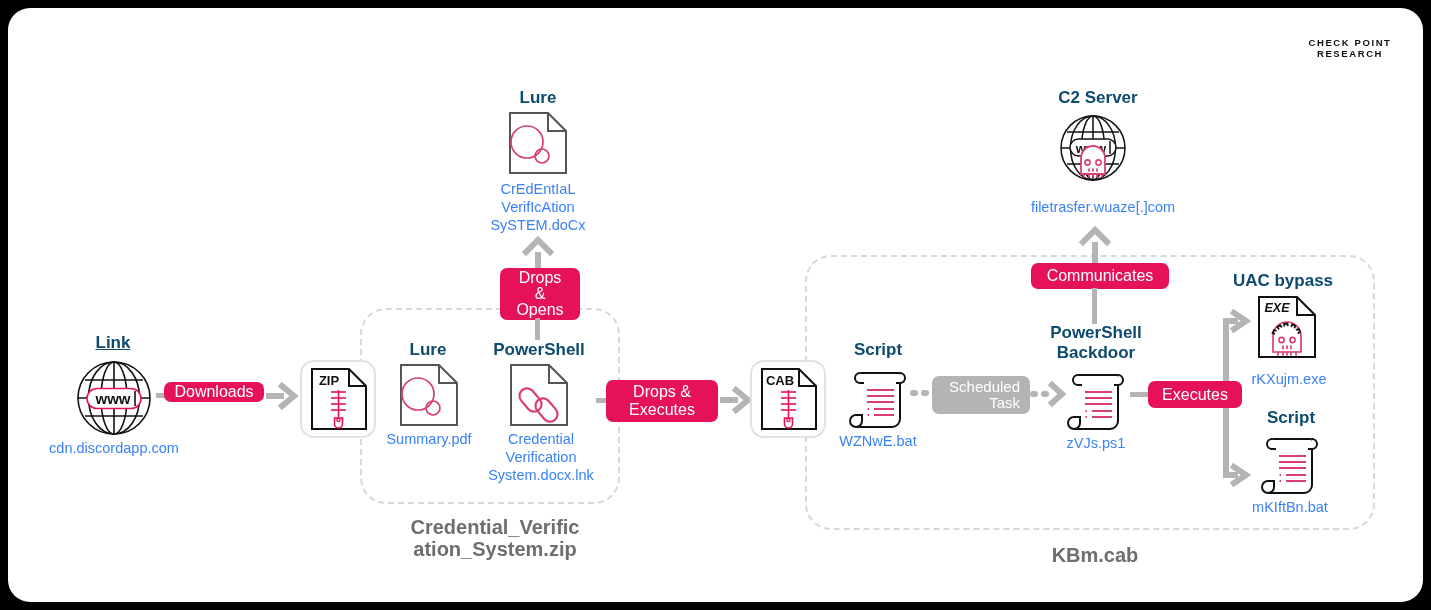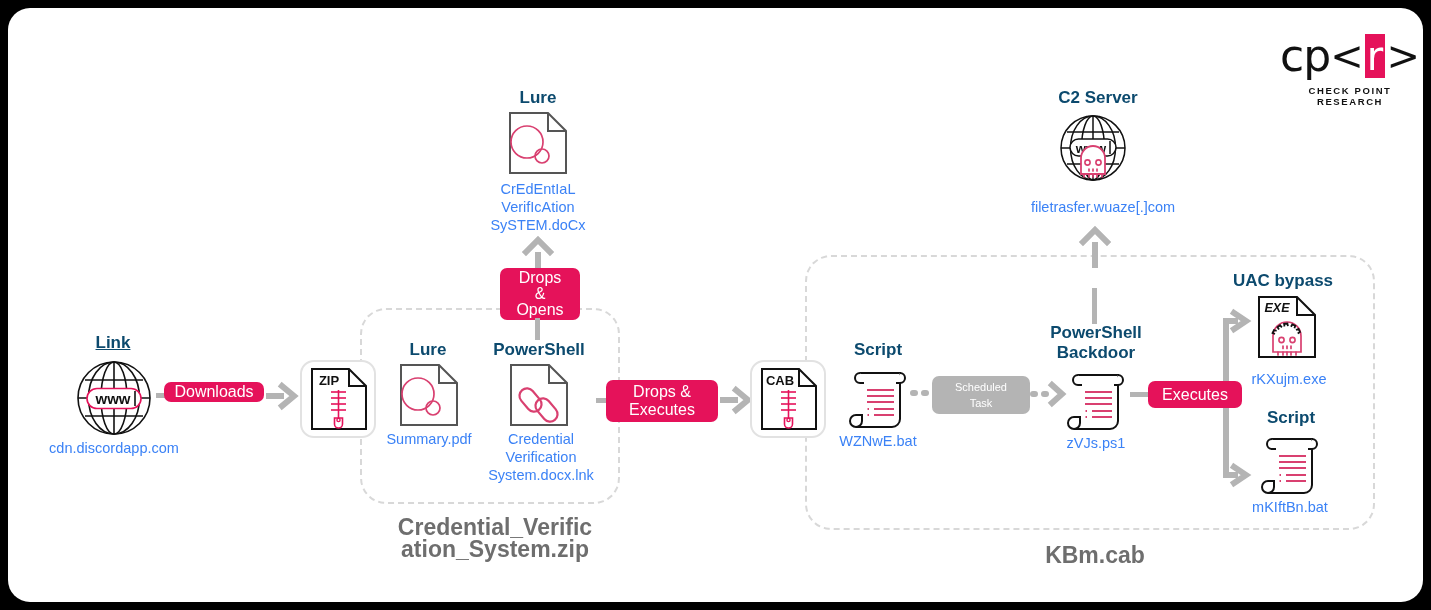--- a/index.html
+++ b/index.html
@@ -13,21 +13,21 @@
   #logo{position:absolute;left:1272px;top:24px;width:140px;height:70px;}
   .logo-row{display:flex;align-items:center;justify-content:center;height:48px;}
   .logo-cp{font-size:44px;font-weight:400;letter-spacing:-1px;color:#111;line-height:1;font-family:"DejaVu Sans",sans-serif;}
   .logo-lt,.logo-gt{font-size:40px;color:#111;line-height:1;font-family:"DejaVu Sans",sans-serif;font-weight:400;}
   .logo-r{display:inline-block;background:#E5125A;color:#fff;font-size:40px;line-height:44px;width:30px;text-align:center;font-family:"DejaVu Sans",sans-serif;margin:0 1px;}
   .logo-sub{text-align:center;font-size:9.5px;font-weight:bold;letter-spacing:1.6px;color:#111;margin-top:5px;}
 
   
   .title{font-size:17px;font-weight:bold;color:#0c4a6e;text-align:center;line-height:20px;white-space:nowrap;}
   .caption{font-size:14.5px;color:#3b82f6;text-align:center;line-height:18px;}
-  .grouplabel{font-size:23px;font-weight:bold;color:#6e6e6e;text-align:center;line-height:22px;}
+  .grouplabel{font-size:20px;font-weight:bold;color:#6e6e6e;text-align:center;line-height:22px;}
 
   
   .badge{position:absolute;background:#E5125A;color:#fff;border-radius:7px;font-size:16px;line-height:18px;text-align:center;display:flex;align-items:center;justify-content:center;padding:5px 10px;box-sizing:border-box;}
   .badge.gray{background:#b4b4b4;color:#fff;}
 
   
   .dashbox{position:absolute;border:2px dashed #d8d8d8;border-radius:26px;box-sizing:border-box;}
 
   
   .iconframe{position:absolute;border:2px solid #e2e2e2;border-radius:14px;box-sizing:border-box;background:#fff;}
@@ -37,26 +37,20 @@
 
   svg{display:block;overflow:visible;}
 </style>
 </head>
 <body>
 
 <div id="canvas">
   <div id="card">
 
     <div id="logo">
-      <div class="logo-row">
-        <span class="logo-cp">cp</span>
-        <span class="logo-lt">&lt;</span>
-        <span class="logo-r">r</span>
-        <span class="logo-gt">&gt;</span>
-      </div>
       <div class="logo-sub">CHECK POINT RESEARCH</div>
     </div>
 
     <div class="dashbox" style="left:352px;top:300px;width:260px;height:196px;"></div>
     <div class="grouplabel abs" style="left:362px;top:508px;width:250px;">
       <div>Credential_Verific</div>
       <div>ation_System.zip</div>
     </div>
 
     <div class="dashbox" style="left:797px;top:247px;width:570px;height:275px;"></div>
@@ -212,21 +206,21 @@
         </g>
       </svg>
     </div>
     <div class="caption abs" style="left:812px;top:424px;width:116px;">WZNwE.bat</div>
 
     <div class="abs" style="left:904px;top:380px;width:22px;height:10px;">
       <svg width="22" height="10" viewBox="0 0 22 10">
         <line x1="1" y1="5" x2="21" y2="5" stroke="#b4b4b4" stroke-width="6" stroke-dasharray="2 9" stroke-linecap="round"></line>
       </svg>
     </div>
-    <div class="badge gray" style="left:924px;top:368px;width:98px;height:38px;flex-direction:column;line-height:16px;font-size:11px;">
+    <div class="badge gray" style="left:924px;top:368px;width:98px;height:38px;flex-direction:column;line-height:16px;font-size:15px;align-items:flex-end;">
       <span>Scheduled</span>
       <span>Task</span>
     </div>
     <div class="abs" style="left:1024px;top:372px;width:40px;height:28px;">
       <svg width="40" height="28" viewBox="0 0 40 28">
         <line x1="1" y1="14" x2="18" y2="14" stroke="#b4b4b4" stroke-width="6" stroke-dasharray="2 9" stroke-linecap="round"></line>
         <polyline points="20,5 30,14 20,23" fill="none" stroke="#b4b4b4" stroke-width="6" stroke-linecap="square" stroke-linejoin="miter"></polyline>
       </svg>
     </div>
 
@@ -282,20 +276,23 @@
       </svg>
     </div>
     <div class="caption abs" style="left:1005px;top:190px;width:180px;">filetrasfer.wuaze[.]com</div>
 
     <div class="abs" style="left:1070px;top:218px;width:34px;height:42px;">
       <svg width="34" height="42" viewBox="0 0 34 42">
         <line x1="17" y1="42" x2="17" y2="16" stroke="#b4b4b4" stroke-width="6"></line>
         <polyline points="5,16 17,4 29,16" fill="none" stroke="#b4b4b4" stroke-width="6" stroke-linecap="square" stroke-linejoin="miter"></polyline>
       </svg>
     </div>
+    <div class="badge" style="left:1023px;top:255px;width:138px;height:26px;">
+      <span>Communicates</span>
+    </div>
     <div class="arrowline" style="left:1084px;top:280px;width:5px;height:36px;"></div>
 
     <div class="arrowline" style="left:1122px;top:384px;width:20px;height:5px;"></div>
     <div class="badge" style="left:1140px;top:373px;width:94px;height:27px;z-index:5;">
       <span>Executes</span>
     </div>
 
     <div class="abs" style="left:1186px;top:305px;width:62px;height:170px;z-index:1;">
       <svg width="62" height="170" viewBox="0 0 62 170">
         <path d="M32 85 V8 H44" fill="none" stroke="#b4b4b4" stroke-width="6"></path>

